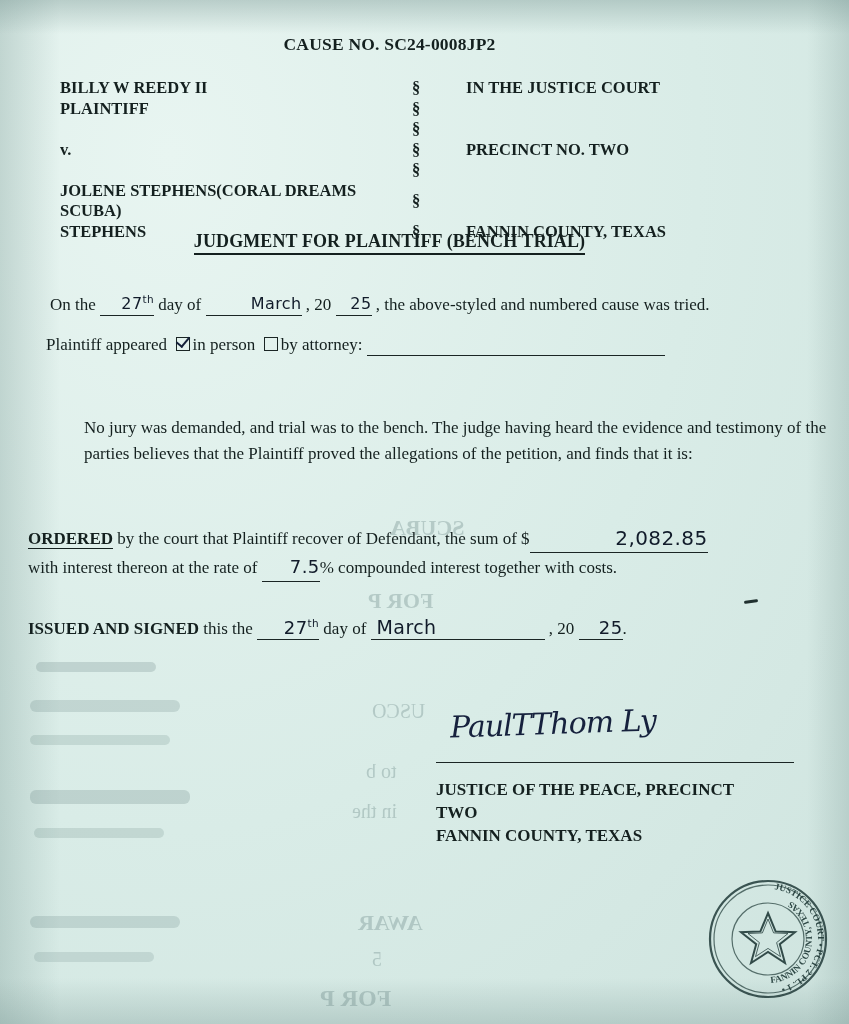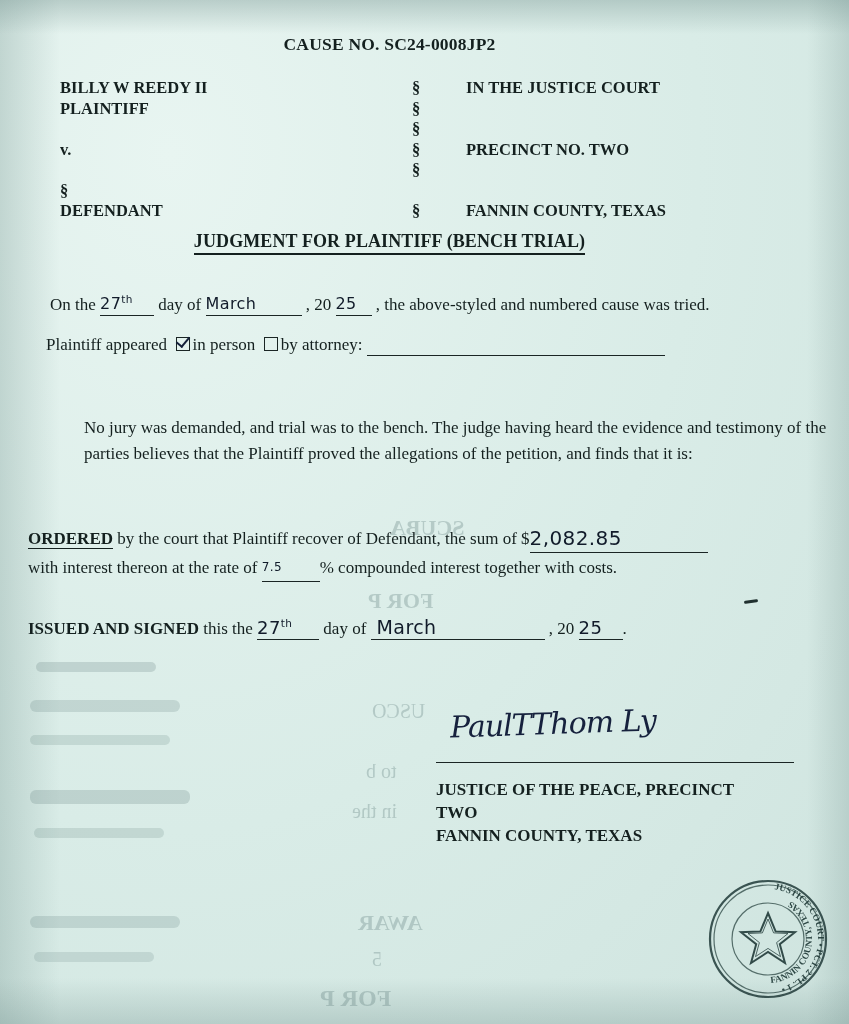--- a/index.html
+++ b/index.html
@@ -115,21 +115,21 @@
 
   .ordered { top: 524px; left: 28px; width: 790px; line-height: 28px; }
   .issued  { top: 612px; left: 28px; width: 790px; }
 
   b.bold-lead {
     font-weight: bold;
   }
   .ul {
     display: inline-block;
     border-bottom: 1.6px solid #1a2524;
-    text-align: left;
+    text-align: right;
     vertical-align: bottom;
   }
   .hand {
     font-family: "DejaVu Sans", sans-serif;
     font-size: 16px;
     color: #111b2a;
     letter-spacing: 0.4px;
   }
   .sup { font-size: 10.5px; vertical-align: super; }
 
@@ -255,25 +255,26 @@
         <div class="cap-left">v.</div>
         <div class="cap-mid">§</div>
         <div class="cap-right">PRECINCT NO.  TWO</div>
       </div>
       <div class="cap-row">
         <div class="cap-left"></div>
         <div class="cap-mid">§</div>
         <div class="cap-right"></div>
       </div>
       <div class="cap-row">
+        <div class="cap-left">JOLENE STEPHENS(CORAL DREAMS SCUBA)</div>
         <div class="cap-mid">§</div>
         <div class="cap-right"></div>
       </div>
       <div class="cap-row">
-        <div class="cap-left">DEFENDANT</div>
+        <div class="cap-left">STEPHENS</div>
         <div class="cap-mid">§</div>
         <div class="cap-right">FANNIN COUNTY, TEXAS</div>
       </div>
     </div>
 
     <div class="title">
       <span>JUDGMENT FOR PLAINTIFF (BENCH TRIAL)</span>
     </div>
 
     <div class="body-text l1">
@@ -293,21 +294,21 @@
       <span class="ul hand" style="width:298px;"></span>
     </div>
 
 
     <div class="body-text para">No jury was demanded, and trial was to the bench. The judge having heard the evidence and testimony of the parties believes that the Plaintiff proved the allegations of the petition, and finds that it is:</div>
 
     <div class="body-text ordered">
       <b class="bold-lead" style="border-bottom:1.6px solid #14201f;">ORDERED</b>
       <span>by the court that Plaintiff recover of Defendant, the sum of $</span><span class="ul hand" style="width:178px;font-size:20px;">2,082.85</span><br>
       <span>with interest thereon at the rate of</span>
-      <span class="ul hand" style="width:58px;font-size:12px;">7.5</span><span>% compounded interest together with costs.</span>
+      <span class="ul hand" style="width:58px;font-size:18px;">7.5</span><span>% compounded interest together with costs.</span>
     </div>
 
     <div class="body-text issued">
       <b class="bold-lead">ISSUED AND SIGNED</b>
       <span>this the</span>
       <span class="ul hand" style="width:62px;font-size:18px;"><span>27</span><span class="sup">th</span></span>
       <span>day of</span>
       <span class="ul hand" style="width:168px;font-size:19px;text-align:left;padding-left:6px;">March</span>
       <span>, 20</span>
       <span class="ul hand" style="width:44px;font-size:18px;">25</span><span>.</span>

